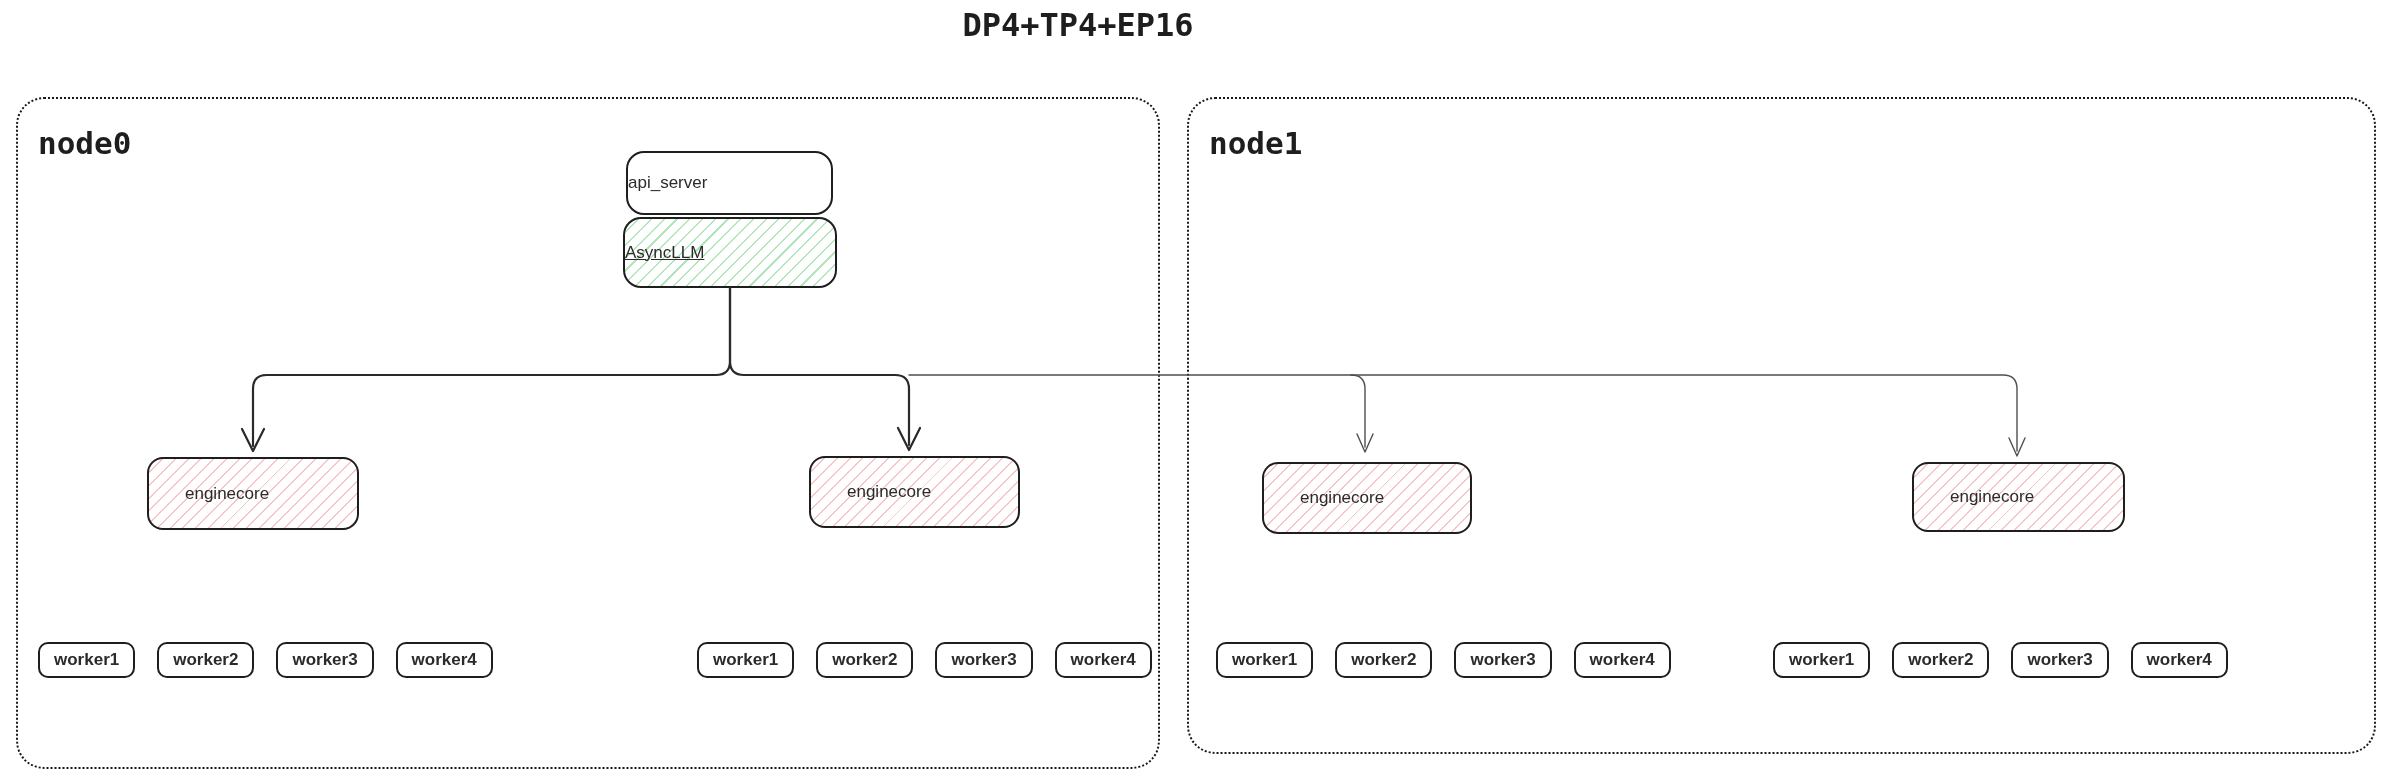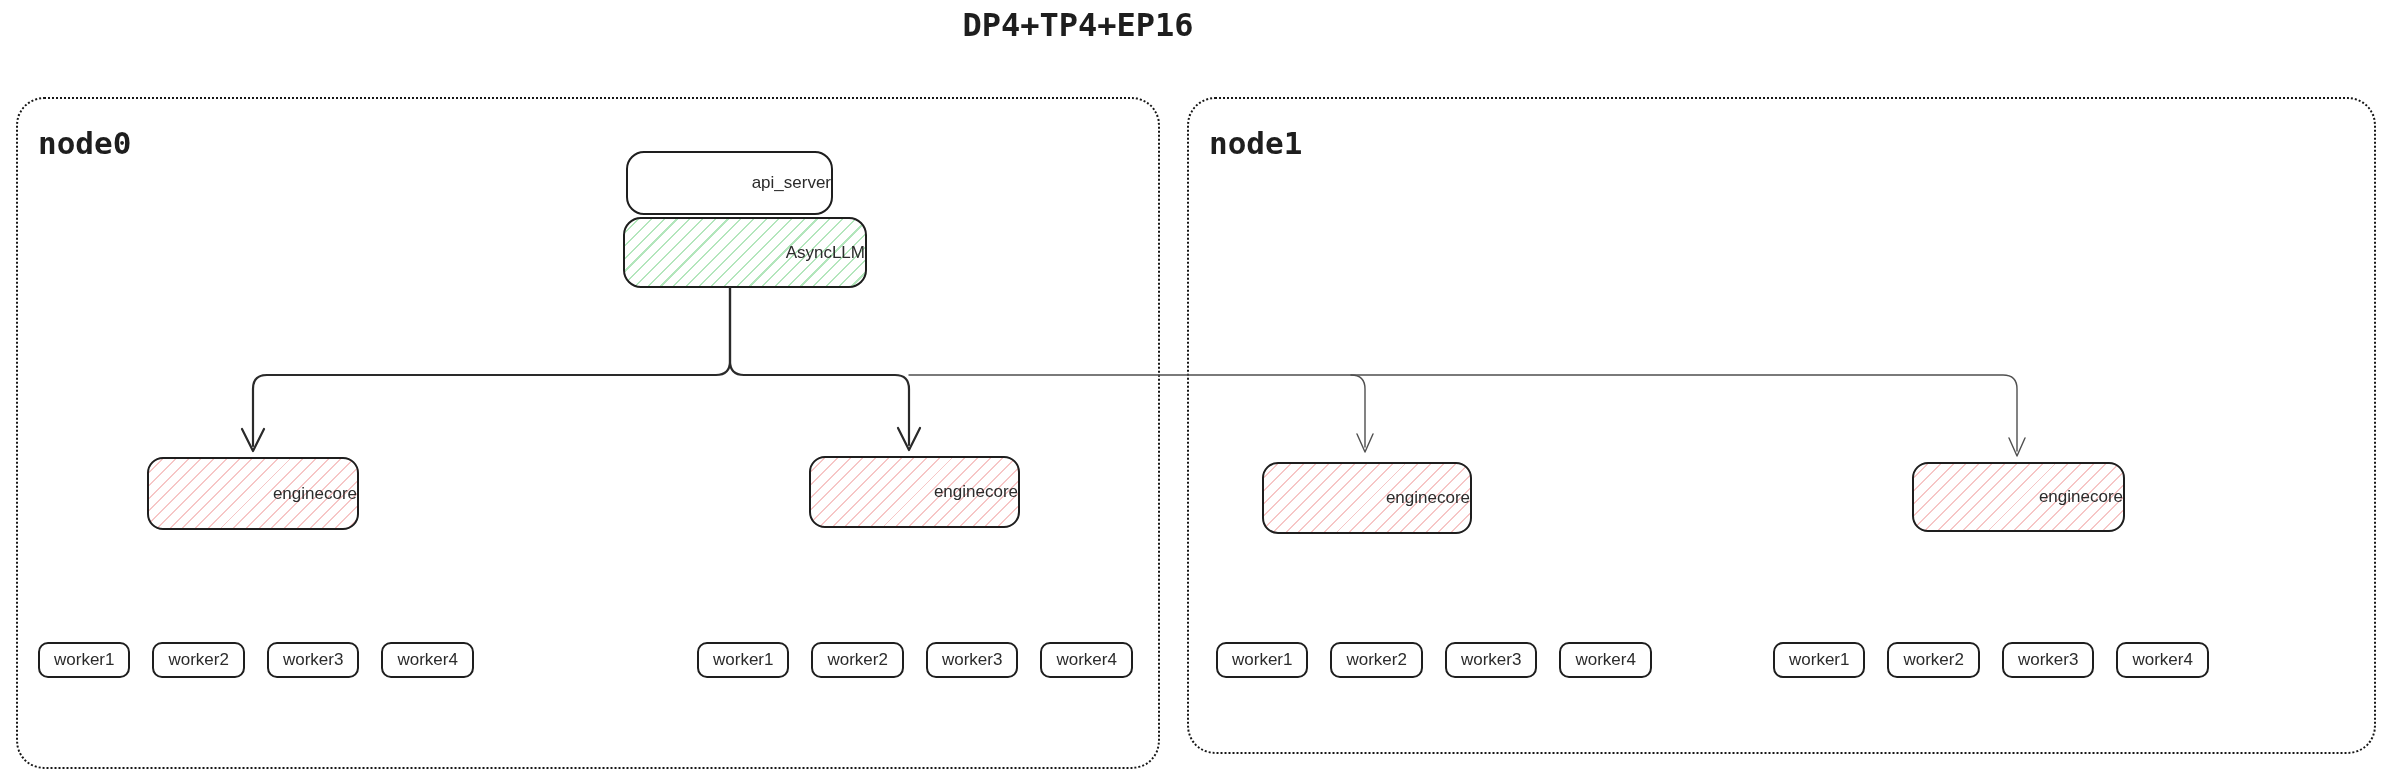--- a/index.html
+++ b/index.html
@@ -26,35 +26,36 @@
   .node-0{left:16px;top:97px;width:1140px;height:668px;}
   .node-1{left:1187px;top:97px;width:1185px;height:653px;text-align:center;}
   .node-label{
     position:absolute;left:20px;top:26px;
     font-family:"DejaVu Sans Mono","Liberation Mono",monospace;
     font-size:31px;font-weight:bold;color:#1e1e1e;
     white-space:nowrap;
   }
   .box{
     position:absolute;
-    display:flex;align-items:center;justify-content:flex-end;
+    display:flex;align-items:center;justify-content:flex-start;
     border:2.2px solid #1e1e1e;
     background:#ffffff;
     color:#2b2b2b;
     font-size:17px;
     box-sizing:border-box;
     white-space:nowrap;
   }
   .api-box{left:626px;top:151px;width:207px;height:64px;border-radius:18px;}
   .async-box{
-    left:623px;top:217px;width:244px;height:71px;border-radius:18px;
+    left:623px;top:217px;width:214px;height:71px;border-radius:18px;
     background-image:repeating-linear-gradient(135deg,
       var(--green-hatch,rgba(64,192,87,0.40)) 0px,
       var(--green-hatch,rgba(64,192,87,0.40)) 1.6px,
       transparent 1.6px, transparent 9px);
+    text-decoration:underline;
   }
   .ec-box{
     border-radius:16px;
     background-image:repeating-linear-gradient(135deg,
       var(--red-hatch,rgba(224,49,49,0.28)) 0px,
       var(--red-hatch,rgba(224,49,49,0.28)) 1.4px,
       transparent 1.4px, transparent 9px);
     padding-left:36px;
   }
   .ec-box-0{left:147px;top:457px;width:212px;height:73px;}
@@ -67,21 +68,21 @@
   }
   .wg-0{left:38px;}
   .wg-1{left:697px;}
   .wg-2{left:1216px;}
   .wg-3{left:1773px;}
   .worker-box{
     display:flex;align-items:center;justify-content:center;
     height:36px;padding:0 14px;
     border:2px solid #1e1e1e;border-radius:10px;
     background:#ffffff;color:#2b2b2b;font-size:17px;
-    box-sizing:border-box;white-space:nowrap;
+    box-sizing:border-box;white-space:nowrap;font-weight:bold;
   }
   .edges{
     position:absolute;left:0;top:0;width:2383px;height:773px;
     pointer-events:none;
   }
   .edges path{fill:none;stroke-linecap:round;stroke-linejoin:round;}
   .edge-dark{stroke:#2a2a2a;stroke-width:2.2;}
   .edge-thin{stroke:#4f4f4f;stroke-width:1.4;}
 </style>
 </head>

